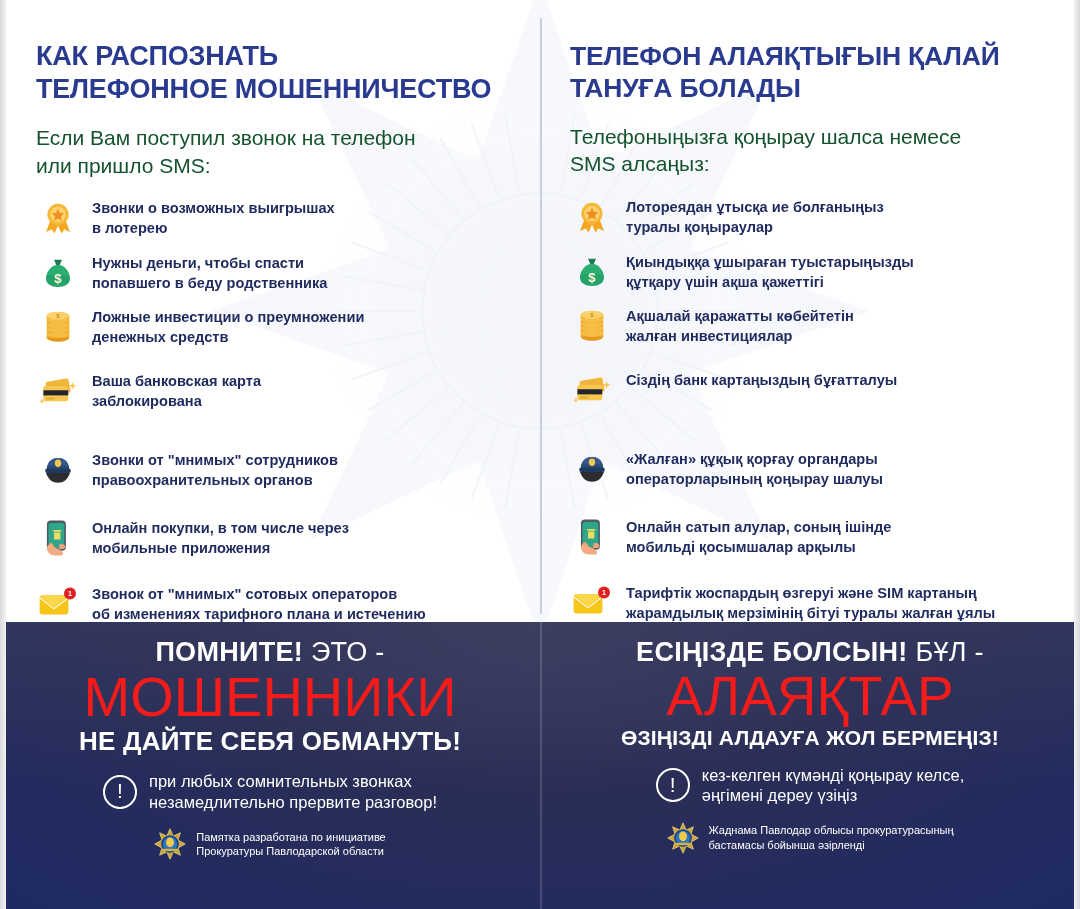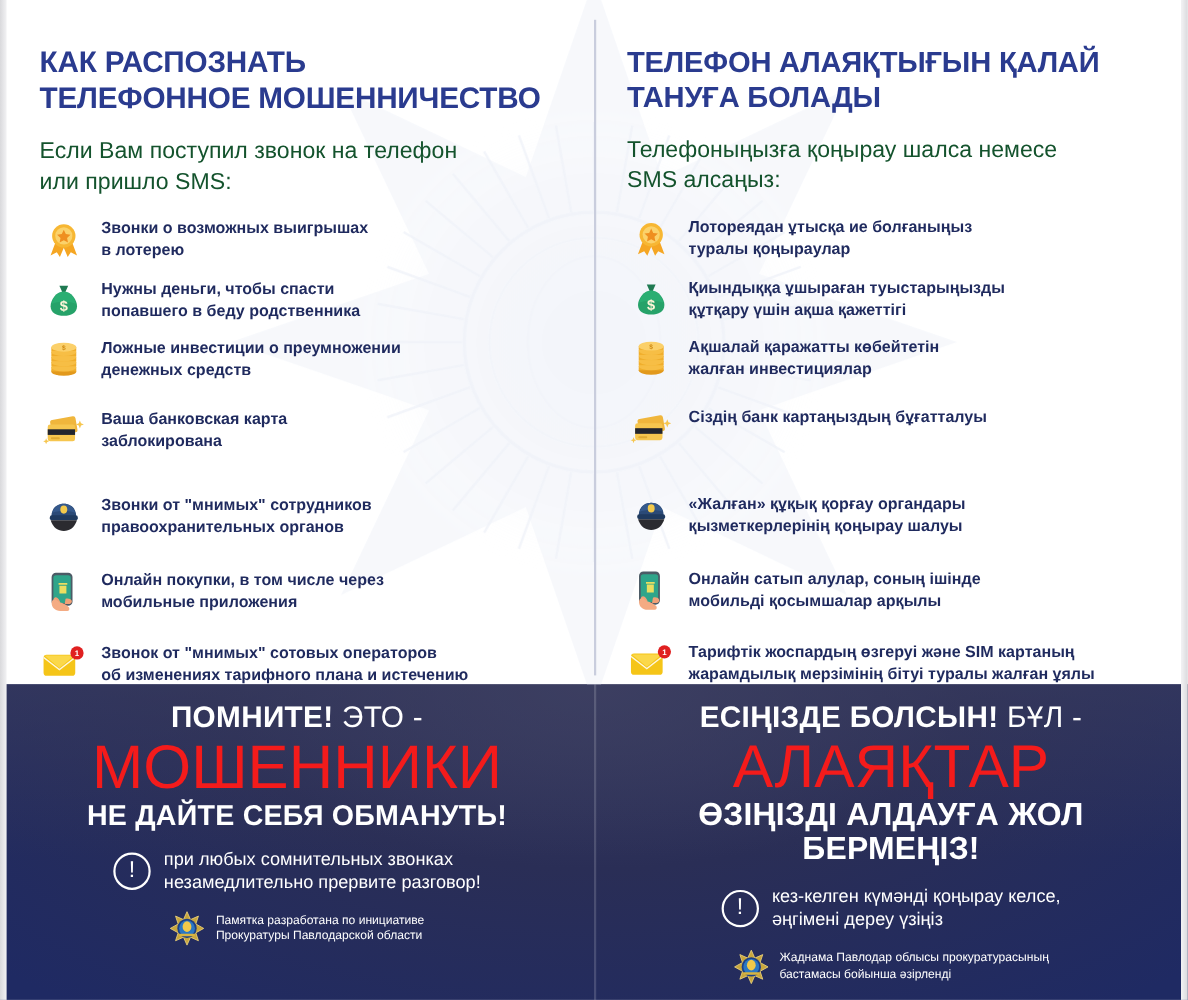--- a/index.html
+++ b/index.html
@@ -148,21 +148,21 @@
     line-height: 0.98;
     letter-spacing: 0px;
     margin: 0 0 2px 0;
   }
   .bcol.right-b .big-red { font-size: 55px; }
   .sub-warn {
     font-size: 26px; font-weight: 700; line-height: 1.1;
     letter-spacing: .2px;
     margin-bottom: 16px;
   }
-  .bcol.right-b .sub-warn { font-size: 29px; }
+  .bcol.right-b .sub-warn { font-size: 21px; }
   .note {
     display: flex; align-items: center; justify-content: center;
     gap: 12px; margin-bottom: 16px;
   }
   .excl {
     flex: 0 0 34px; width: 34px; height: 34px;
     border: 2.5px solid #ffffff; border-radius: 50%;
     display: flex; align-items: center; justify-content: center;
     font-size: 21px; font-weight: 400; line-height: 1;
     padding-bottom: 2px;
@@ -453,21 +453,21 @@
           <span class="ic">
             <svg width="36" height="30" viewBox="0 0 48 40">
               <path d="M24 4 C33 4 39 10 39 19 L9 19 C9 10 15 4 24 4Z" fill="#2b4a77"></path>
               <path d="M24 4 C31 4 36 8.5 38 15 C32 12 16 12 10 15 C12 8.5 17 4 24 4Z" fill="#35598c"></path>
               <ellipse cx="24" cy="11" rx="4.2" ry="5" fill="#f2c94c"></ellipse>
               <rect x="7" y="18" width="34" height="6" rx="2.6" fill="#1f3a5f"></rect>
               <path d="M8 24 C11 33 17 37 24 37 C31 37 37 33 40 24Z" fill="#2b2b30"></path>
             </svg>
           </span>
           <span class="li-text">«Жалған» құқық қорғау органдары
-қызметкерлерінің қоңырау шалуы</span>
+операторларының қоңырау шалуы</span>
         </li>
 
         <li class="g6">
           <span class="ic">
             <svg width="32" height="38" viewBox="0 0 40 48">
               <rect x="6" y="2" width="24" height="38" rx="5" fill="#4c5b66"></rect>
               <rect x="8" y="5" width="20" height="32" rx="3" fill="#2fa58a"></rect>
               <path d="M14 14 h10 v2 h-10Z M15 17 h8 v9 h-8Z" fill="#f6e05e" opacity="0.95"></path>
               <path d="M12 40 C9 37 7 33 9 31 c2-2 5 1 6 3 l1 2Z" fill="#f0a177"></path>
               <path d="M16 46 C10 46 6 42 6 37 c0-3 2-5 5-4 l4 3 c4 1 9 3 11 6 1 2 0 4-2 4Z" fill="#f4ab83"></path>

